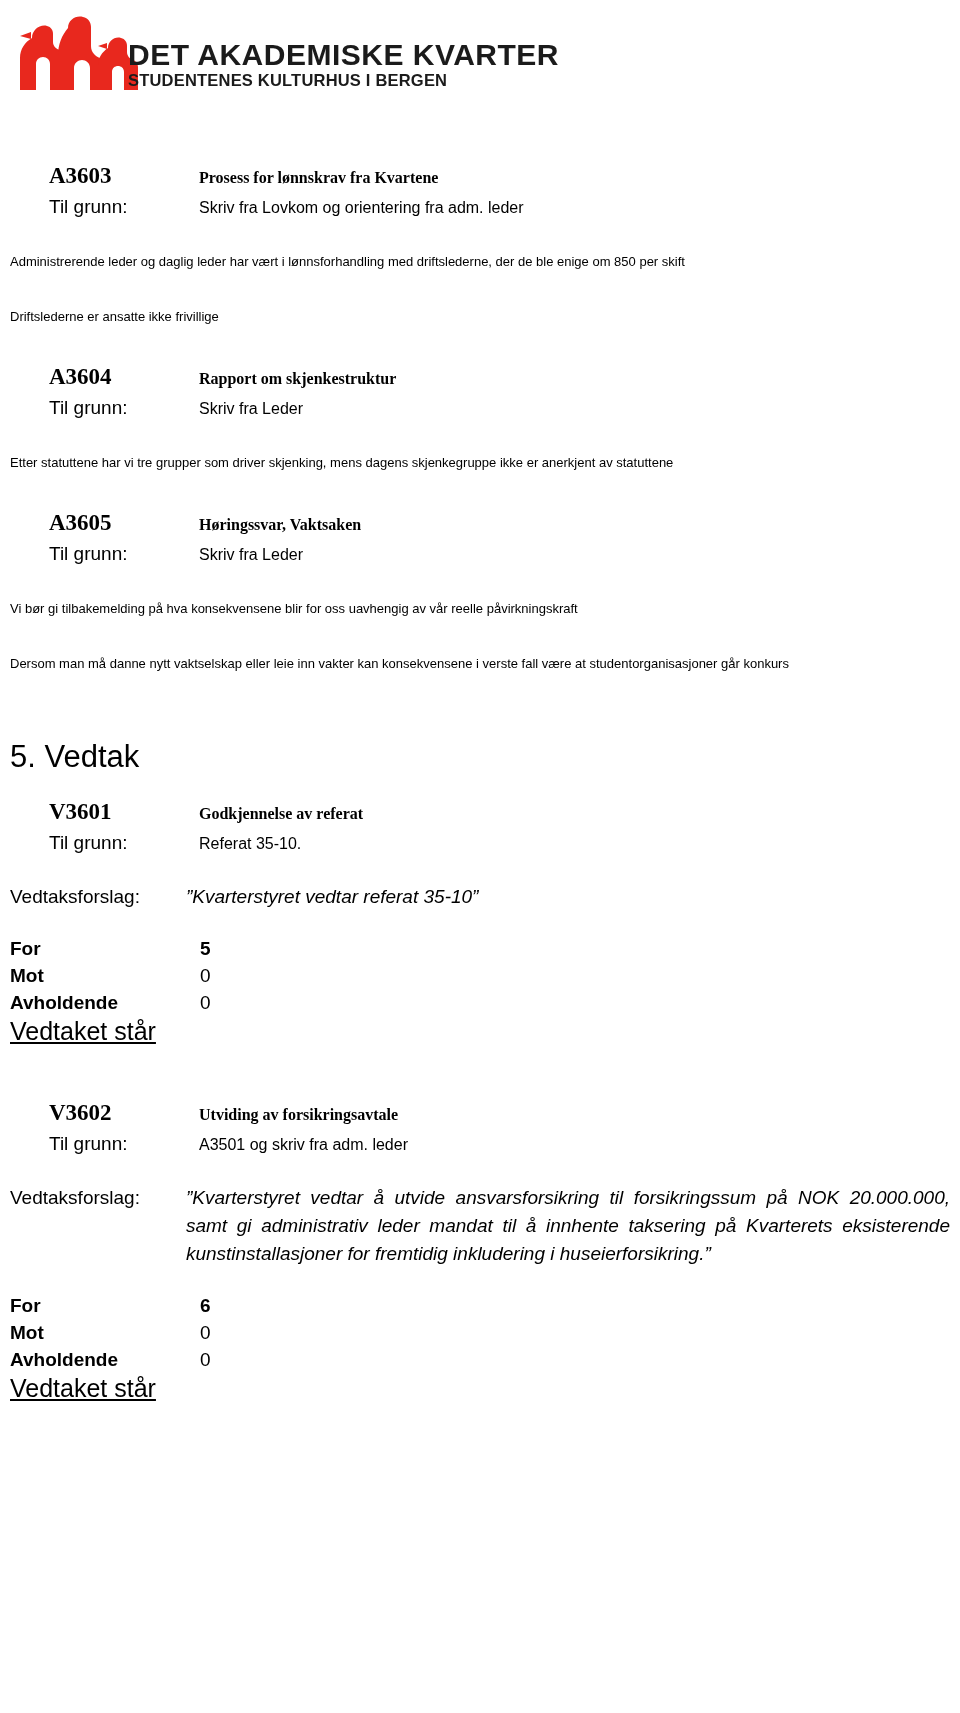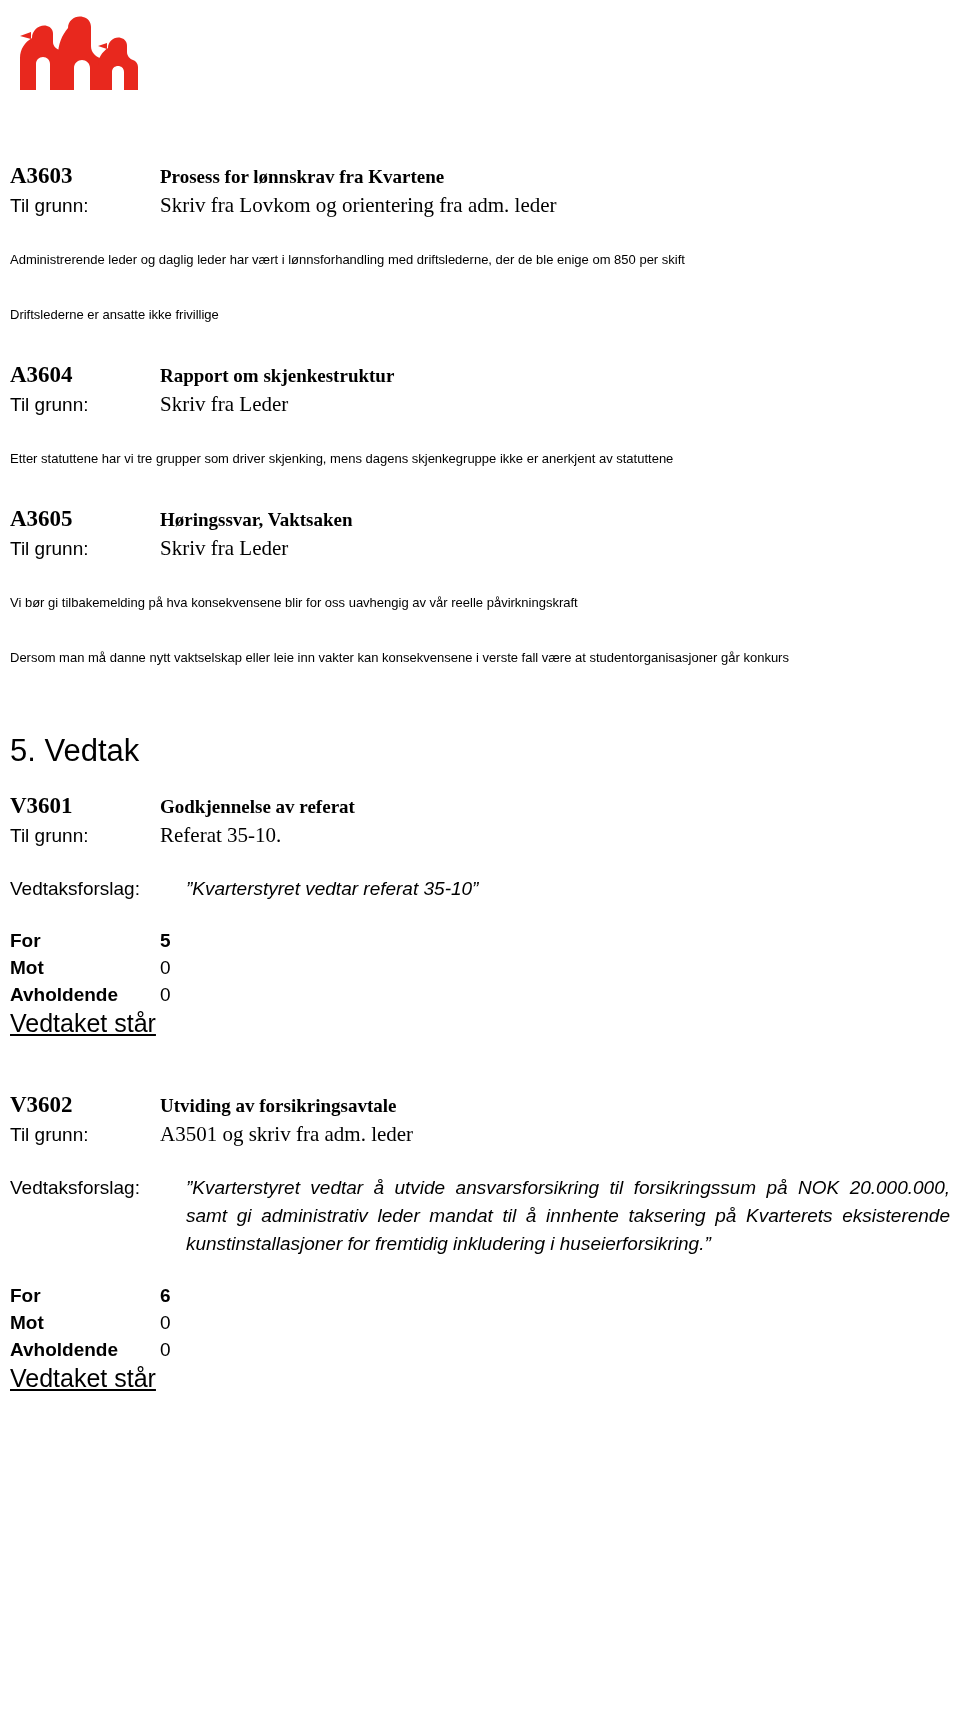--- a/index.html
+++ b/index.html
@@ -73,45 +73,46 @@
     width: 940px;
   }
 
   .row {
     display: flex;
     align-items: baseline;
   }
   .col-label {
     width: 150px;
     flex: 0 0 150px;
+    margin-left: 39px;
   }
   .col-body {
     flex: 1 1 auto;
   }
 
   .case-id {
     font-family: "Liberation Serif", serif;
     font-weight: bold;
     font-size: 23px;
     line-height: 31px;
   }
   .case-title {
     font-family: "Liberation Serif", serif;
     font-weight: bold;
-    font-size: 19px;
+    font-size: 16px;
     line-height: 31px;
   }
   .meta-label {
     font-family: "Liberation Sans", sans-serif;
     font-size: 19px;
     line-height: 27px;
   }
   .meta-value {
-    font-family: Liberation Serif, serif;
-    font-size: 21px;
+    font-family: Liberation Sans, sans-serif;
+    font-size: 16px;
     line-height: 27px;
   }
 
   .para {
     font-family: "Liberation Sans", sans-serif;
     font-size: 13px;
     line-height: 29px;
     text-align: justify;
     margin-top: 26px;
     width: 935px;
@@ -157,20 +158,21 @@
     font-style: italic;
   }
 
   .vote-table {
     margin-top: 24px;
   }
   .vote-row {
     display: flex;
     align-items: flex-start;
     line-height: 27px;
+    gap: 40px;
   }
   .vote-name {
     font-family: "Liberation Sans", sans-serif;
     font-weight: bold;
     font-size: 19px;
     width: 150px;
     flex: 0 0 150px;
   }
   .vote-count {
     font-family: "Liberation Sans", sans-serif;
@@ -208,20 +210,24 @@
                    C66 44 62 47 62 52 L62 74 L46 74 L46 40 C46 28 50 19 56 12 Z"></path>
 
           <path d="M96 32 C96 25 103 20 109 22 C113 23 115 26 115 30 L115 36
                    C115 40 118 43 121 44 C124 45 126 48 126 51 L126 74 L112 74 L112 56
                    C112 52 109 50 106 50 C103 50 100 52 100 56 L100 74 L86 74 L86 50
                    C86 42 90 36 96 32 Z"></path>
           <path d="M95 27 L86 30 L95 33 Z"></path>
         </g>
       </svg>
     </div>
+    <div class="logo-text">
+      <div class="logo-title">DET AKADEMISKE KVARTER</div>
+      <div class="logo-sub">STUDENTENES KULTURHUS I BERGEN</div>
+    </div>
   </div>
 
   <div class="content">
 
     <div class="case-block first">
       <div class="row">
         <div class="col-label case-id">A3603</div>
         <div class="col-body case-title">Prosess for lønnskrav fra Kvartene</div>
       </div>
       <div class="row">

